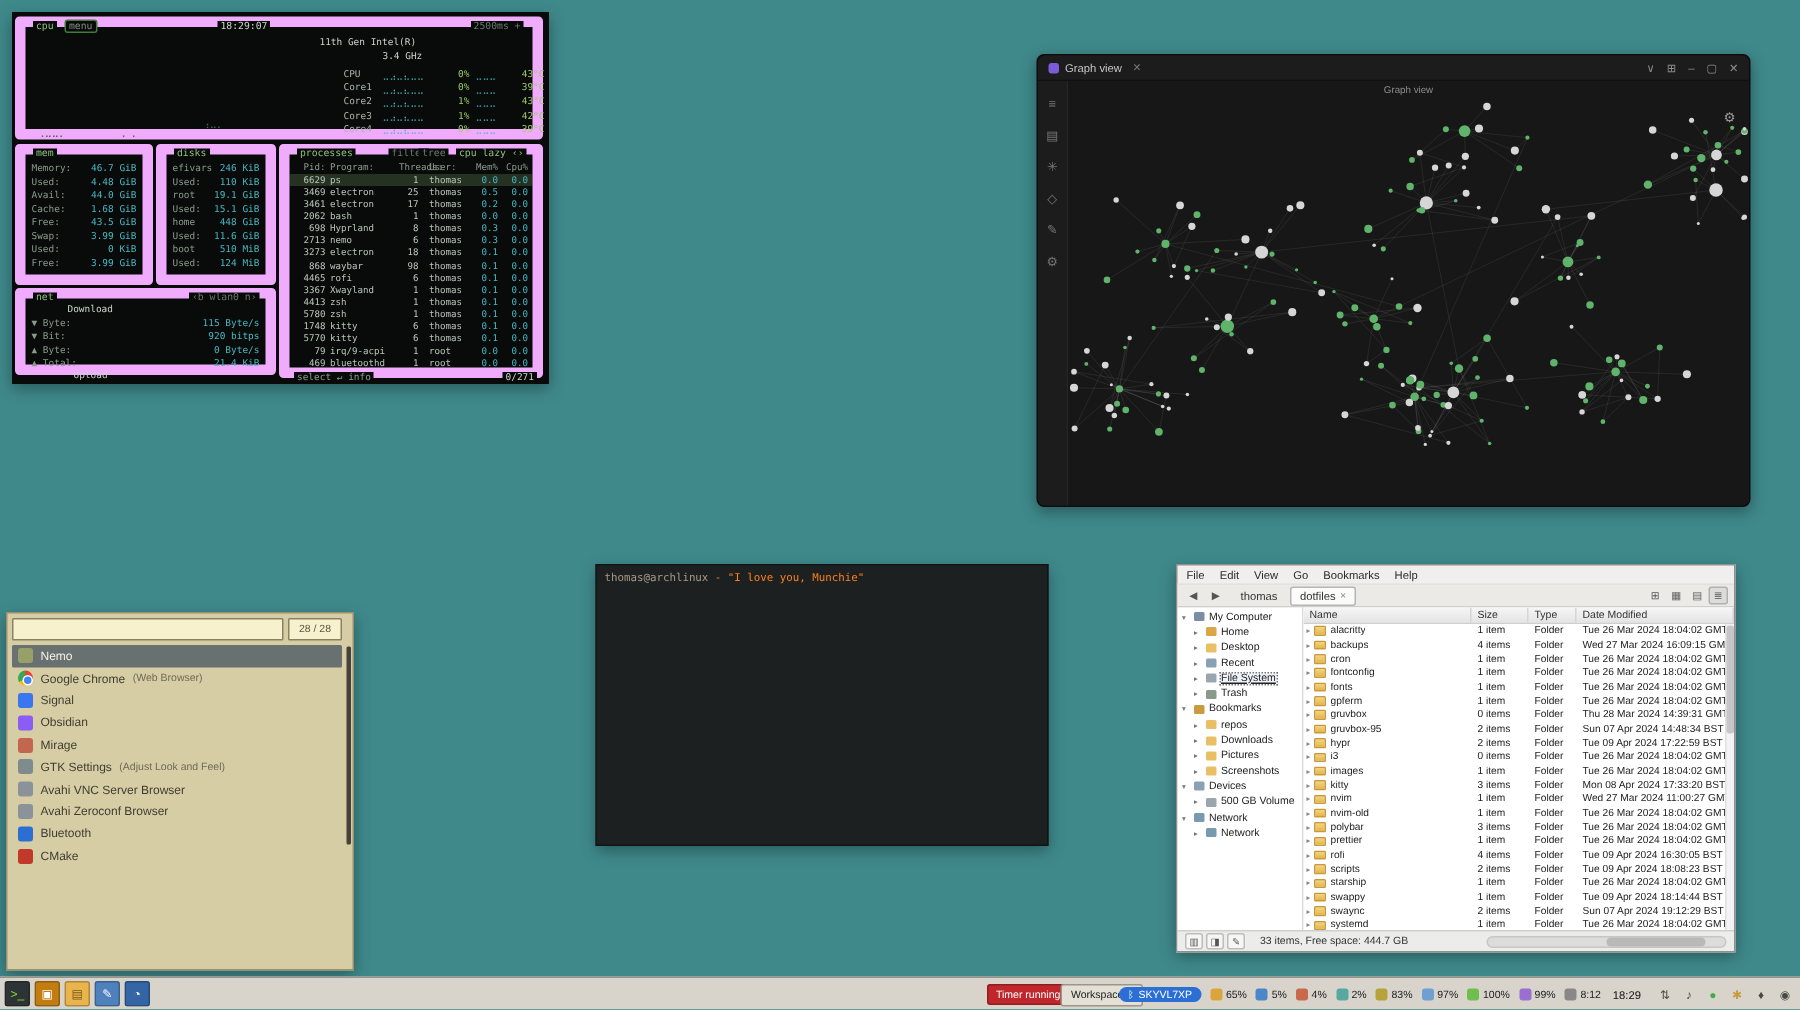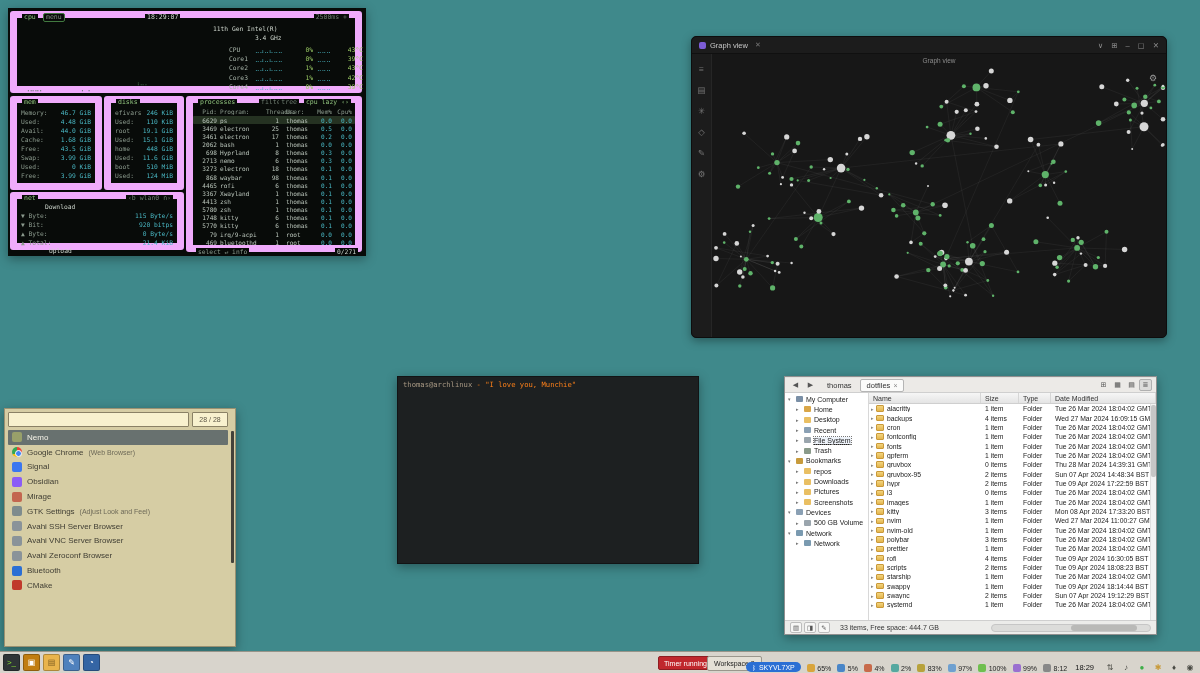--- a/index.html
+++ b/index.html
@@ -95,21 +95,21 @@
 .fstatus-text{margin-left:6px;white-space:nowrap}
 .fhscroll{margin-left:auto;width:160px;height:8px;background:#dcdcda;border:1px solid #c6c6c6;border-radius:4px;position:relative;flex:none}
 .fhthumb{position:absolute;left:50%;top:0.5px;width:42%;height:5.5px;background:#b9b9b7;border-radius:3px}
 
 
 #taskbar{position:absolute;left:0;top:651px;width:1200px;height:22px;background:#d8d4cc;border-top:1px solid #979489}
 .tleft{position:absolute;left:3px;top:2px;display:flex;gap:3px}
 .tic{width:17px;height:17px;border-radius:2px;display:flex;align-items:center;justify-content:center;font-size:8px;border:1px solid rgba(0,0,0,.25)}
 .timer{position:absolute;left:658px;top:4px;height:14px;background:#c0272d;color:#fff;font-size:7px;display:flex;align-items:center;padding:0 5px;border-radius:2px;border:1px solid #8e1d22}
 .wsbtn{position:absolute;left:707px;top:3.5px;height:15px;background:#e4e0d6;border:1px solid #9a968c;font-size:7px;color:#222;display:flex;align-items:center;padding:0 6px;border-radius:2px}
-.ttray{position:absolute;right:4px;top:2px;height:18px;display:flex;align-items:flex-end;gap:6px}
+.ttray{position:absolute;right:4px;top:2px;height:18px;display:flex;align-items:center;gap:6px}
 .badge{background:#2b6fd4;color:#fff;font-size:7px;padding:1.5px 6px;border-radius:8px;display:flex;align-items:center;gap:3px}
 .badge .bt{font-size:6.5px}
 .titem{display:flex;align-items:center;gap:2.5px;font-size:7px;color:#222}
 .tico{width:8px;height:8px;border-radius:2px;flex:none}
 .tclock{font-size:7.5px;color:#111;margin-left:2px}
 #tb-right-icons{display:flex;gap:4px;margin-left:4px}
 .rico{font-size:8px;color:#4a4a44;width:12px;text-align:center}
 </style>
 </head>
 <body>
@@ -907,43 +907,47 @@
         <span class="ricon" style="background: rgb(195, 102, 79);"></span>
         <span class="rlabel">Mirage</span>
       </div>
       <div class="ritem">
         <span class="ricon" style="background: rgb(127, 140, 141);"></span>
         <span class="rlabel">GTK Settings</span>
         <span class="rdesc">(Adjust Look and Feel)</span>
       </div>
       <div class="ritem">
         <span class="ricon" style="background: rgb(138, 147, 153);"></span>
-        <span class="rlabel">Avahi SSH Server Browser</span>
-      </div>
-      <div class="ritem">
-        <span class="ricon" style="background: rgb(138, 147, 153);"></span>
         <span class="rlabel">Avahi VNC Server Browser</span>
       </div>
       <div class="ritem">
         <span class="ricon" style="background: rgb(138, 147, 153);"></span>
         <span class="rlabel">Avahi Zeroconf Browser</span>
       </div>
       <div class="ritem">
         <span class="ricon" style="background: rgb(43, 111, 212);"></span>
         <span class="rlabel">Bluetooth</span>
       </div>
       <div class="ritem">
         <span class="ricon" style="background: rgb(192, 57, 43);"></span>
         <span class="rlabel">CMake</span>
       </div>
     </div>
   <div class="rscroll"></div>
 </div>
 
 <div class="win" id="fm">
+  <div class="fmenu" id="fm-menu">
+      <span class="fmi">File</span>
+      <span class="fmi">Edit</span>
+      <span class="fmi">View</span>
+      <span class="fmi">Go</span>
+      <span class="fmi">Bookmarks</span>
+      <span class="fmi">Help</span>
+    </div>
   <div class="ftool">
     <span class="fnav">◀</span>
     <span class="fnav">▶</span>
     <span id="fm-crumbs" style="display:flex;gap:2px;margin-left:2px">
         <span class="fseg">
           <span>thomas</span>
         </span>
         <span class="fseg active">
           <span>dotfiles</span>
           <span class="tabx">×</span>

